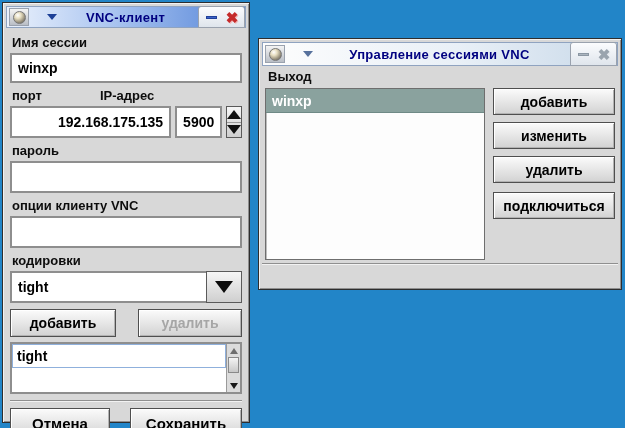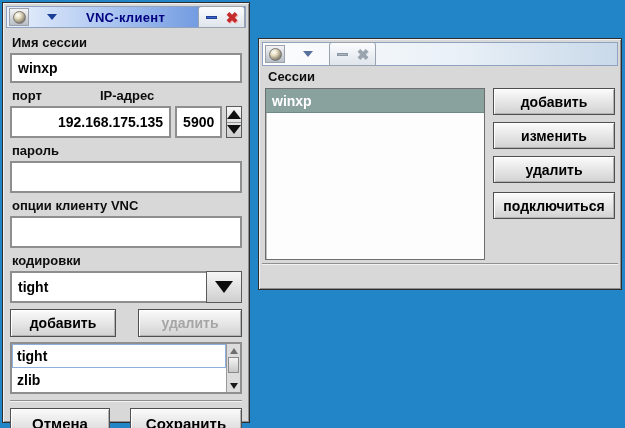--- a/index.html
+++ b/index.html
@@ -236,21 +236,20 @@
     </div>
 
     <div class="row-addrem">
       <div class="btn">добавить</div>
       <div class="btn remove disabled">удалить</div>
     </div>
 
     <div class="enc-list">
       <div class="enc-rows">
         <div class="enc-row selected">tight</div>
-        <div class="enc-row">zlib</div>
       </div>
       <div class="vscroll">
         <div class="scroll-btn">
           <div class="s-up"></div>
         </div>
         <div class="scroll-thumb"></div>
         <div class="scroll-track"></div>
         <div class="scroll-btn">
           <div class="s-down"></div>
         </div>
@@ -266,31 +265,32 @@
   </div>
 </div>
 
 <div class="window" style="left:258px; top:38px; width:364px; height:252px;">
 
   <div class="titlebar inactive" style="height:24px;">
     <div class="win-icon-btn">
       <div class="sphere"></div>
     </div>
     <div class="menu-arrow"></div>
+    <div class="title-text">Управление сессиями VNC</div>
     <div class="win-controls inactive" style="height:24px;">
       <div class="ctl-btn">
         <div class="min-glyph"></div>
       </div>
       <div class="ctl-btn">
         <span class="close-glyph">✖</span>
       </div>
     </div>
   </div>
 
-  <div class="lbl" style="margin:3px 0 3px 6px;">Сессии</div>
+  <div class="lbl" style="margin:3px 0 3px 6px;">Выход</div>
 
   <div class="mgr-body">
     <div class="mgr-left">
       <div class="sessions-list">
         <div class="session-row selected">winxp</div>
       </div>
     </div>
     <div class="mgr-btns">
       <div class="btn">добавить</div>
       <div class="btn">изменить</div>

